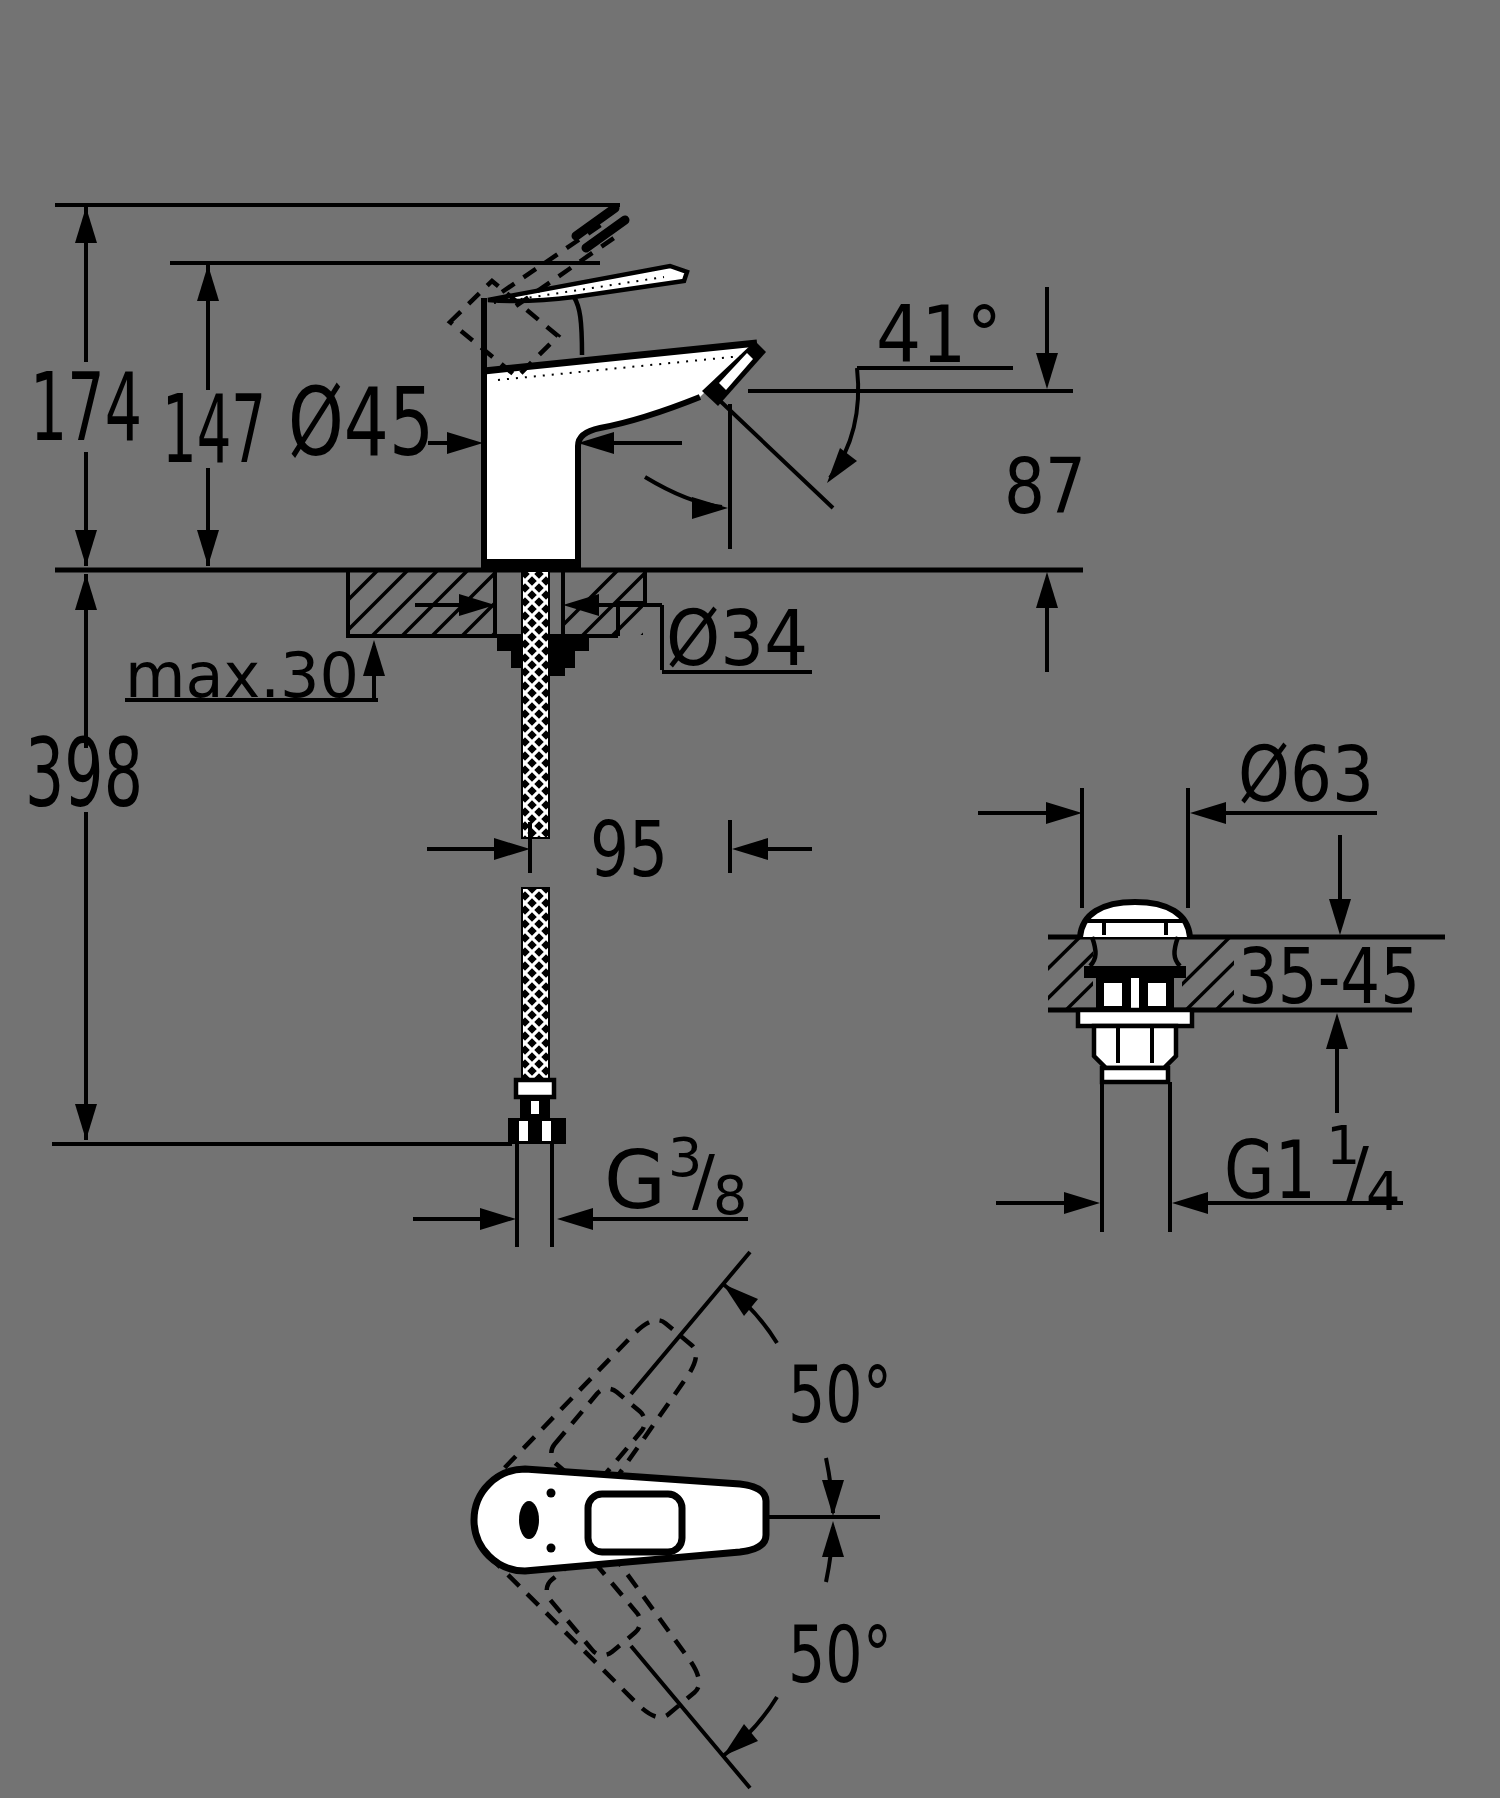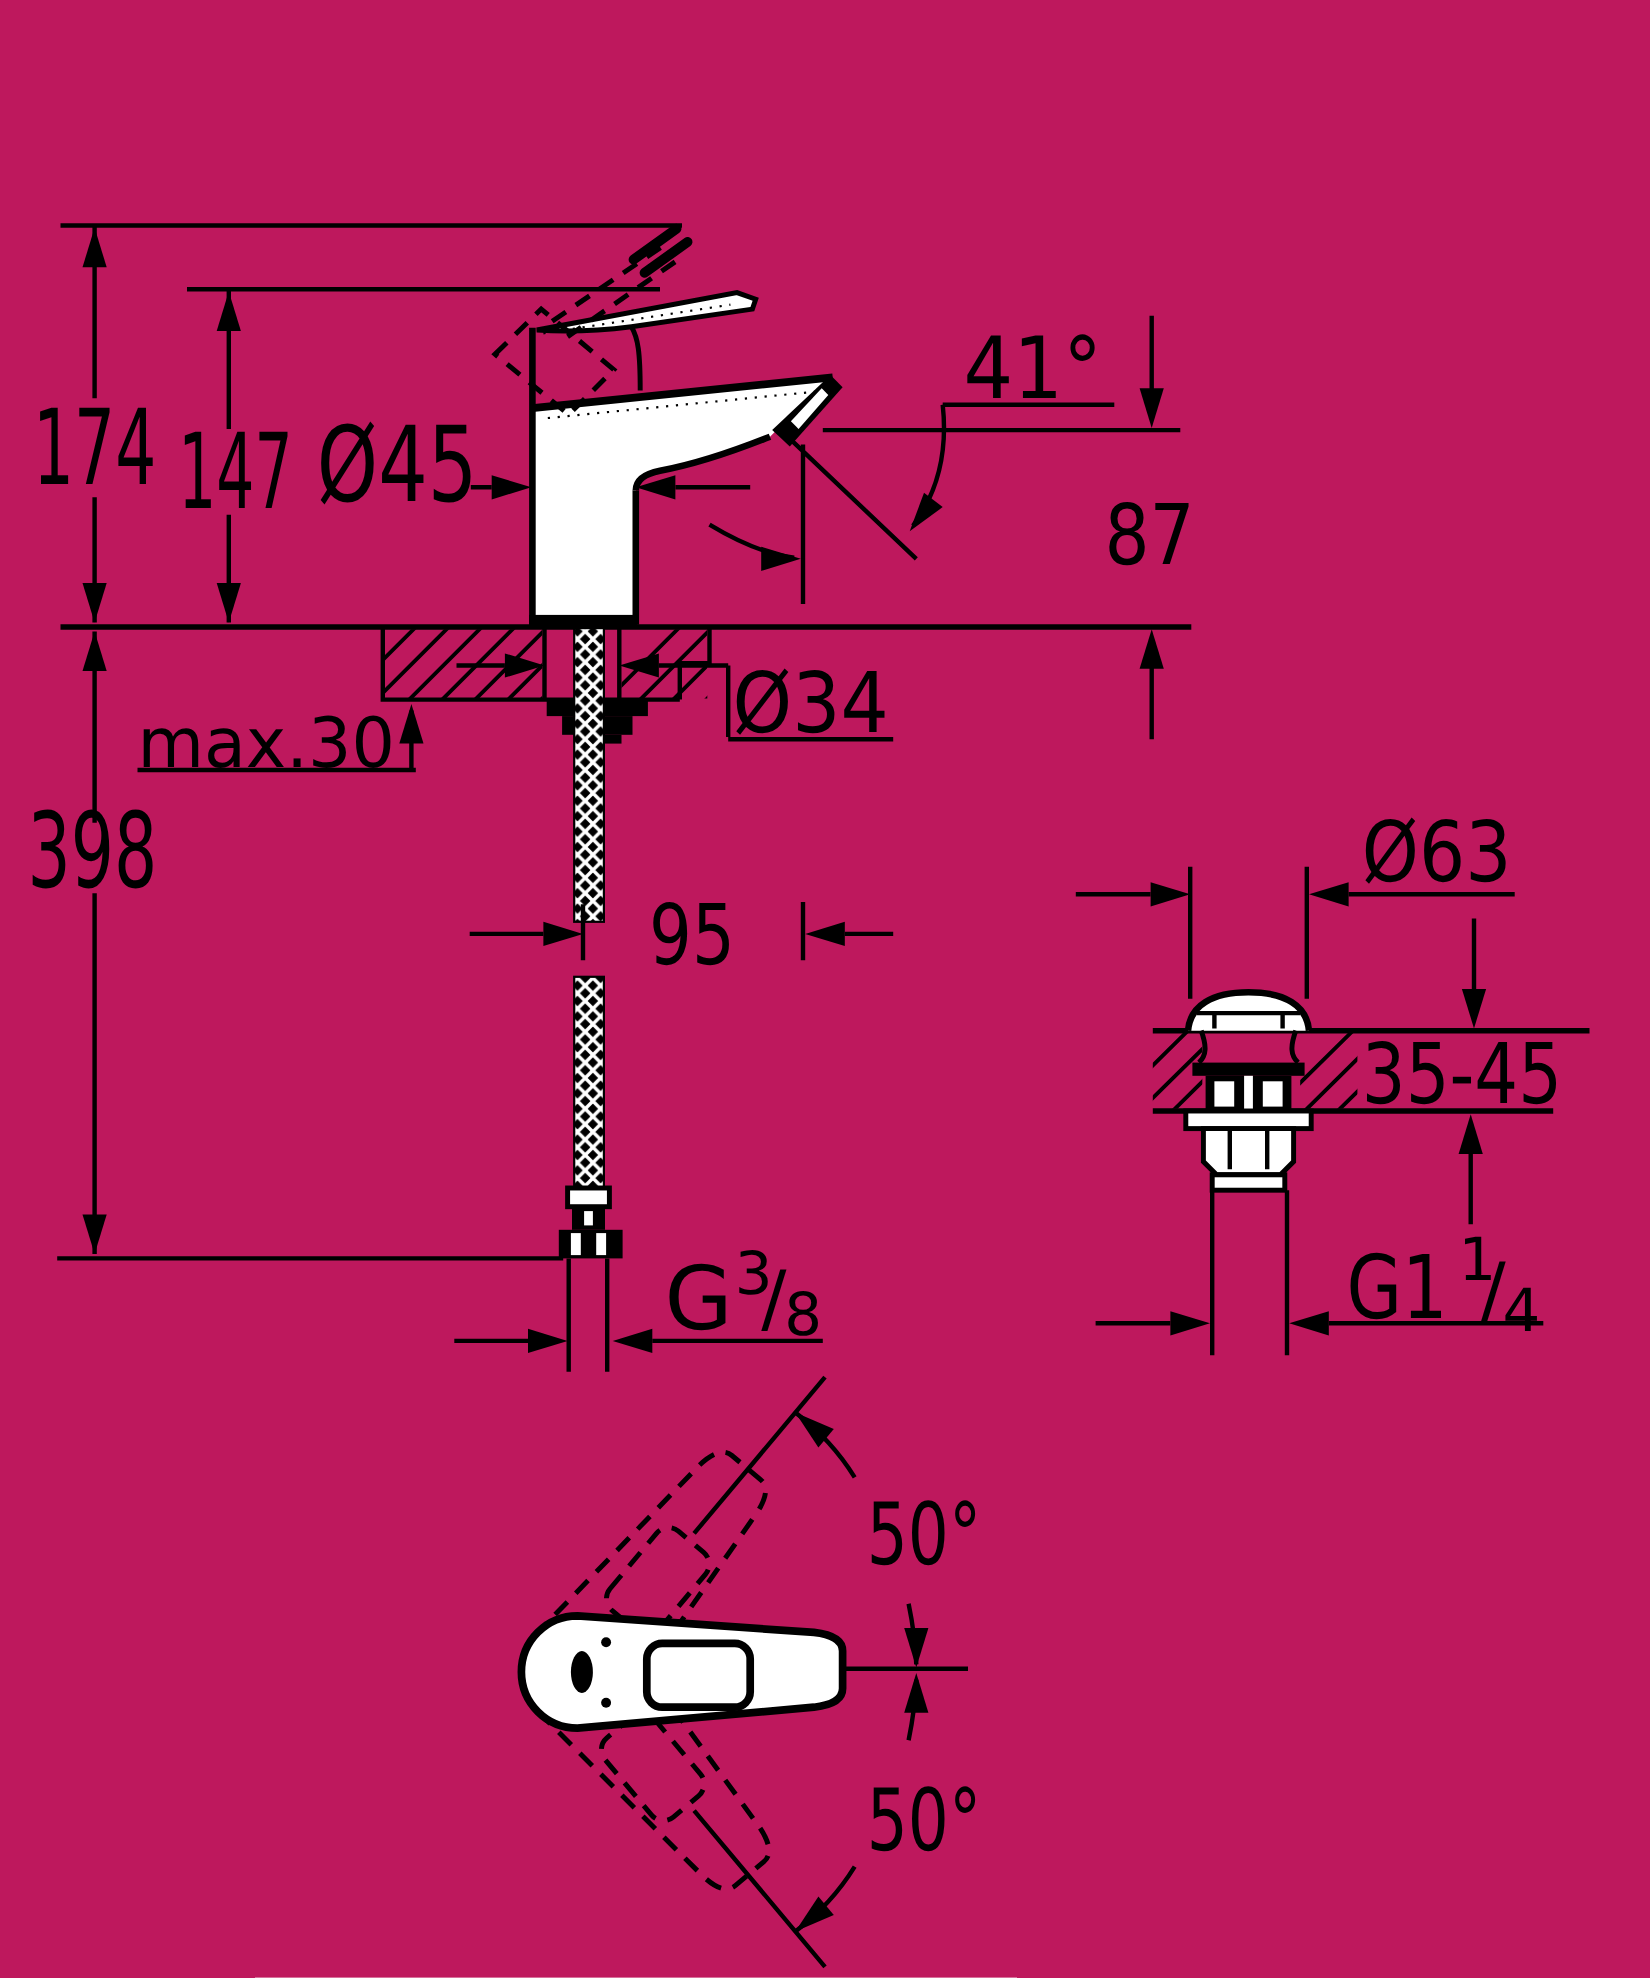--- a/index.html
+++ b/index.html
@@ -1,16 +1,16 @@
 <!DOCTYPE html>
 <html><head>
 <meta charset="utf-8">
 <style>
   html,body{margin:0;padding:0;background:#ffffff;}
-  .stage{width:1500px;height:1798px;position:relative;background:#be185d;}
+  .stage{width:1500px;height:1798px;position:relative;background:#737373;}
   svg{display:block;}
   text{font-family:"DejaVu Sans","Liberation Sans",sans-serif;fill:#000;}
   .t-l{font-size:95px;}
   .t-m{font-size:76px;}
   .t-a{font-size:78px;}
   .t-s{font-size:63px;}
   .t-g{font-size:80px;}
   .t-sup{font-size:54px;}
   .t-sl{font-size:68px;}
   .ln4{stroke:#000;stroke-width:4;fill:none;}

